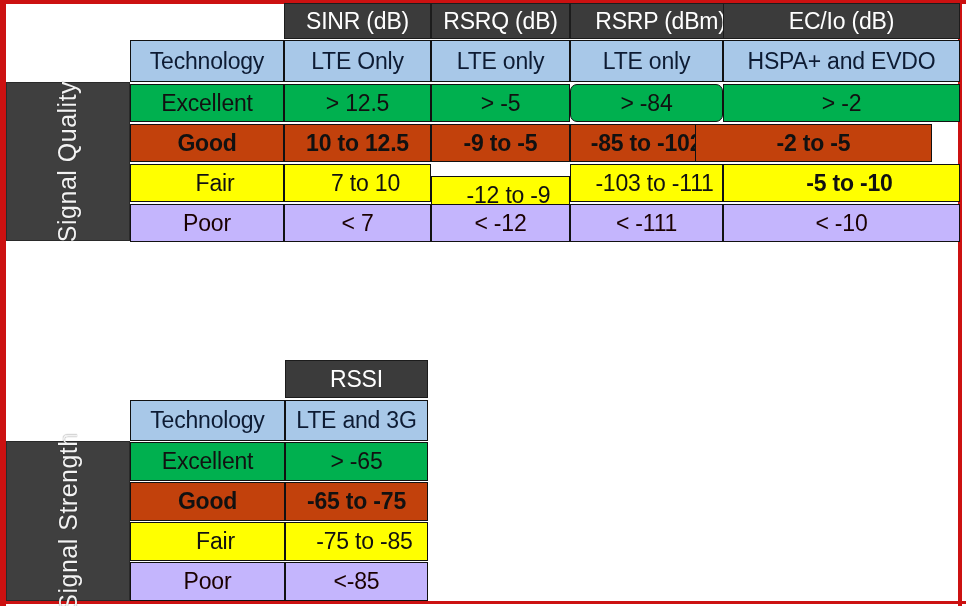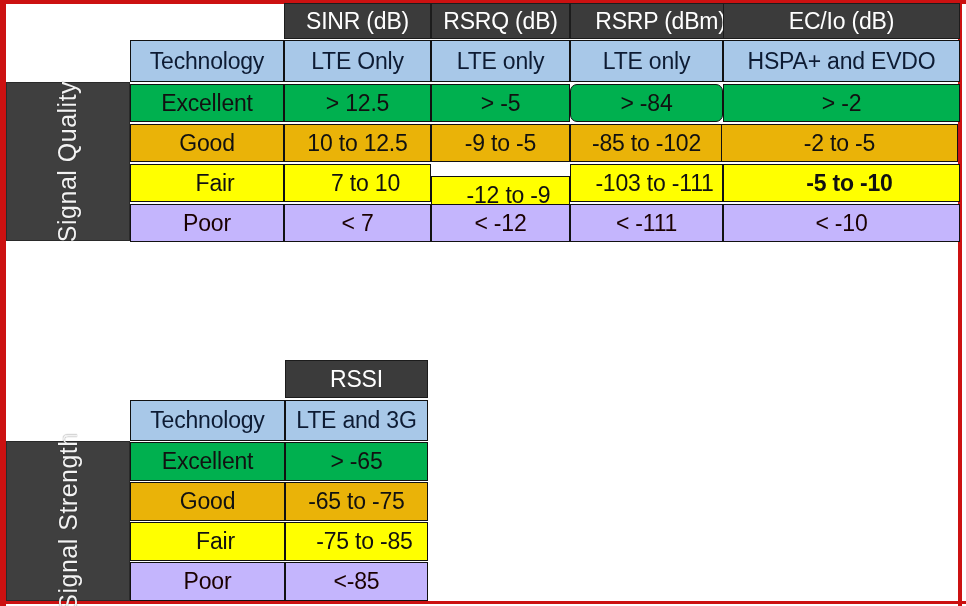--- a/index.html
+++ b/index.html
@@ -44,21 +44,21 @@
   }
   .tech {
     background: #a8c8e8;
     color: #0d1b33;
     font-size: 23px;
   }
   .rowlabel { font-size: 23px; color: #111111; }
   .val      { font-size: 23px; color: #111111; }
 
   .c-excellent { background: #00b04f; }
-  .c-good      { background: #eab308; }
+  .c-good      { background: #c2410c; font-weight: bold; }
   .c-fair      { background: #ffff00; padding-left: 16px; }
   .c-poor      { background: #c4b5fd; color: #1a0000; }
 
   
   .sidelabel {
     position: absolute;
     box-sizing: border-box;
     background: #3f3f3f;
     display: flex;
     align-items: center;
@@ -99,21 +99,21 @@
       <div class="cell tech" style="left: 723px; top: 40px; width: 237px; height: 42px;">HSPA+ and EVDO</div>
       <div class="cell c-excellent rowlabel" style="left: 130px; top: 84px; width: 154px; height: 38px;">Excellent</div>
       <div class="cell c-excellent val" style="left: 284px; top: 84px; width: 147px; height: 38px;">&gt; 12.5</div>
       <div class="cell c-excellent val" style="left: 431px; top: 84px; width: 139px; height: 38px;">&gt; -5</div>
       <div class="cell c-excellent val" style="left: 570px; top: 84px; width: 153px; height: 38px; border-radius: 7px;">&gt; -84</div>
       <div class="cell c-excellent val" style="left: 723px; top: 84px; width: 237px; height: 38px;">&gt; -2</div>
       <div class="cell c-good rowlabel" style="left: 130px; top: 124px; width: 154px; height: 38px;">Good</div>
       <div class="cell c-good val" style="left: 284px; top: 124px; width: 147px; height: 38px;">10 to 12.5</div>
       <div class="cell c-good val" style="left: 431px; top: 124px; width: 139px; height: 38px;">-9 to -5</div>
       <div class="cell c-good val" style="left: 570px; top: 124px; width: 153px; height: 38px;">-85 to -102</div>
-      <div class="cell c-good val" style="left: 721px; top: 124px; width: 237px; height: 38px;">-2 to -5</div>
+      <div class="cell c-good val" style="left: 695px; top: 124px; width: 237px; height: 38px;">-2 to -5</div>
       <div class="cell c-fair rowlabel" style="left: 130px; top: 164px; width: 154px; height: 38px;">Fair</div>
       <div class="cell c-fair val" style="left: 284px; top: 164px; width: 147px; height: 38px;">7 to 10</div>
       <div class="cell c-fair val" style="left: 431px; top: 176px; width: 139px; height: 38px;">-12 to -9</div>
       <div class="cell c-fair val" style="left: 570px; top: 164px; width: 153px; height: 38px;">-103 to -111</div>
       <div class="cell c-fair val" style="left: 723px; top: 164px; width: 237px; height: 38px; font-weight: bold;">-5 to -10</div>
       <div class="cell c-poor rowlabel" style="left: 130px; top: 204px; width: 154px; height: 38px;">Poor</div>
       <div class="cell c-poor val" style="left: 284px; top: 204px; width: 147px; height: 38px;">&lt; 7</div>
       <div class="cell c-poor val" style="left: 431px; top: 204px; width: 139px; height: 38px;">&lt; -12</div>
       <div class="cell c-poor val" style="left: 570px; top: 204px; width: 153px; height: 38px;">&lt; -111</div>
       <div class="cell c-poor val" style="left: 723px; top: 204px; width: 237px; height: 38px;">&lt; -10</div>

